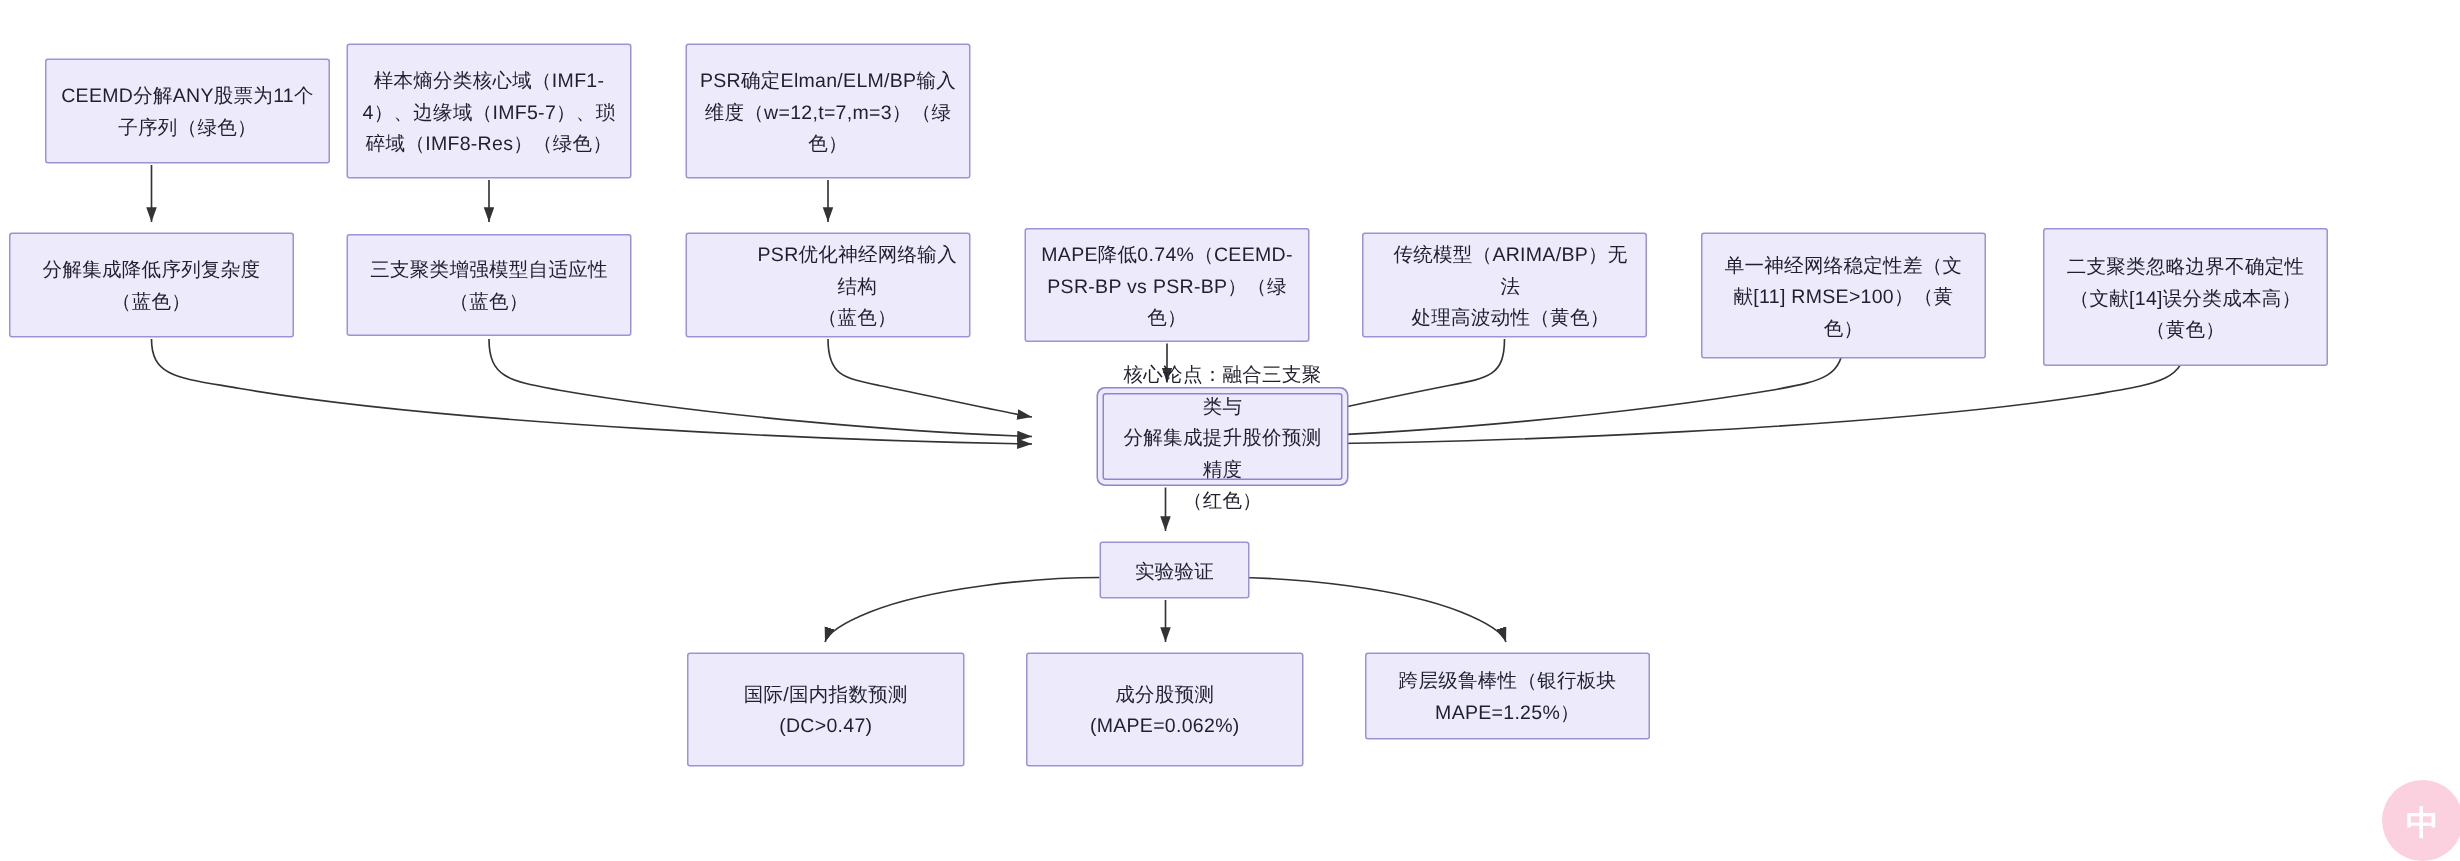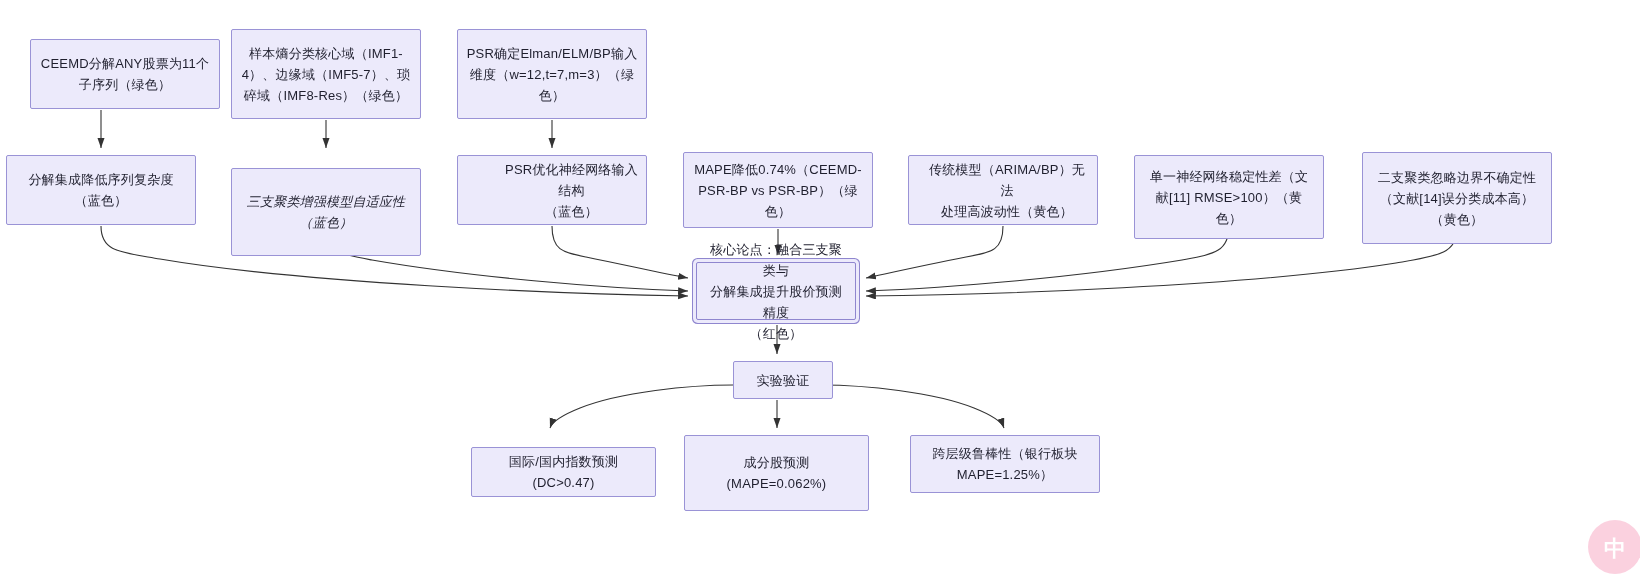--- a/index.html
+++ b/index.html
@@ -42,20 +42,21 @@
     letter-spacing: 0.2px;
   }
   .node .txt {
     display: block;
     white-space: pre-line;
   }
   .node.core {
     background: #ECEAFB;
     border: 1px solid #8F86CF;
     box-shadow: 0 0 0 3px #ECEAFB, 0 0 0 4px #8F86CF;
+    margin-left: 39px;
   }
   .watermark {
     position: absolute;
     width: 54px;
     height: 54px;
     border-radius: 50%;
     background: #F9B5CD;
     opacity: 0.62;
     display: flex;
     align-items: center;
@@ -116,21 +117,21 @@
     <span class="txt">PSR确定Elman/ELM/BP输入
 维度（w=12,t=7,m=3）（绿
 色）</span>
   </div>
 
   <div class="node" style="left:6px; top:155px; width:190px; height:70px;">
     <span class="txt">分解集成降低序列复杂度
 （蓝色）</span>
   </div>
 
-  <div class="node" style="left:231px; top:168px; width:190px; height:88px;font-style:italic;">
+  <div class="node" style="left:231px; top:156px; width:190px; height:68px;">
     <span class="txt">三支聚类增强模型自适应性
 （蓝色）</span>
   </div>
 
   <div class="node" style="left:457px; top:155px; width:190px; height:70px;padding-left:47px;">
     <span class="txt">PSR优化神经网络输入结构
 （蓝色）</span>
   </div>
 
   <div class="node" style="left:683px; top:152px; width:190px; height:76px;">
@@ -158,21 +159,21 @@
   <div class="node core" style="left:696px; top:262px; width:160px; height:58px;">
     <span class="txt">核心论点：融合三支聚类与
 分解集成提升股价预测精度
 （红色）</span>
   </div>
 
   <div class="node" style="left:733px; top:361px; width:100px; height:38px;">
     <span class="txt">实验验证</span>
   </div>
 
-  <div class="node" style="left:471px; top:435px; width:185px; height:50px;margin-top:12px;">
+  <div class="node" style="left:458px; top:435px; width:185px; height:76px;">
     <span class="txt">国际/国内指数预测
 (DC&gt;0.47)</span>
   </div>
 
   <div class="node" style="left:684px; top:435px; width:185px; height:76px;">
     <span class="txt">成分股预测
 (MAPE=0.062%)</span>
   </div>
 
   <div class="node" style="left:910px; top:435px; width:190px; height:58px;">

